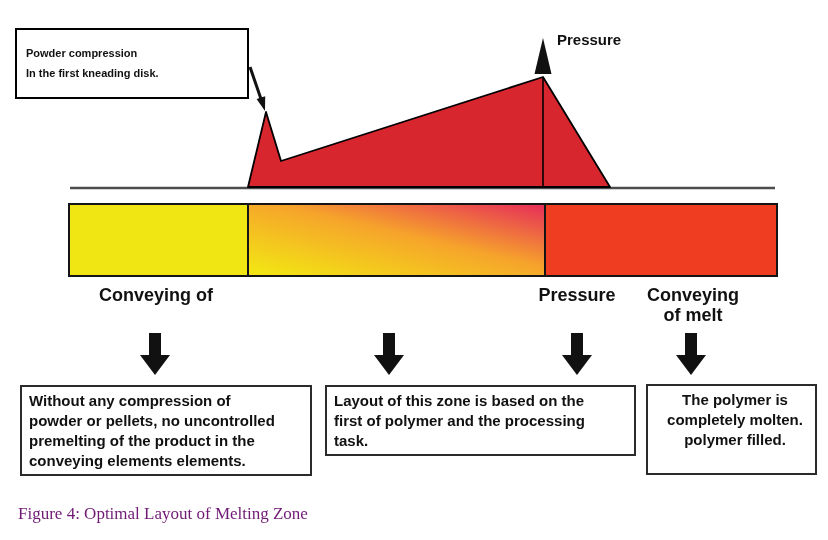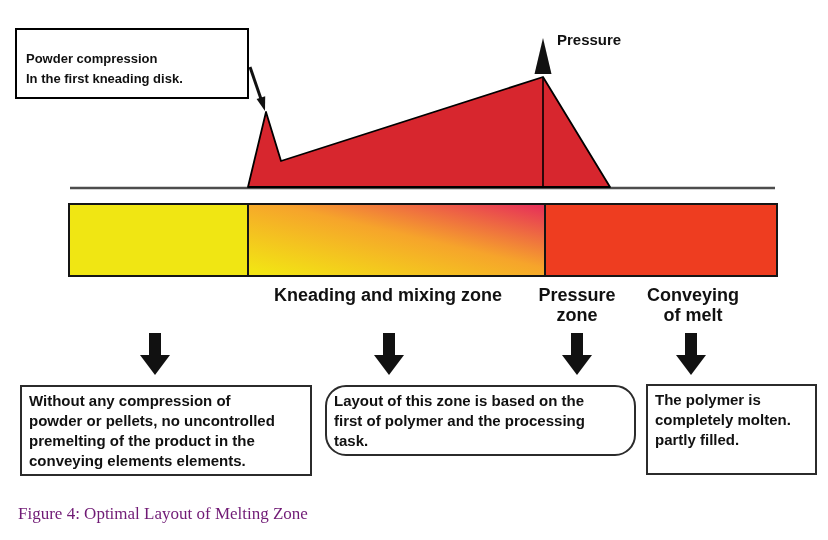--- a/index.html
+++ b/index.html
@@ -6,21 +6,21 @@
   .stage {
     position:relative; width:828px; height:540px; background:#ffffff;
     font-family:"Liberation Sans", sans-serif; overflow:hidden;
   }
   .layer { position:absolute; left:0; top:0; }
 
   
   .callout {
     position:absolute; left:15px; top:28px; width:234px; height:71px;
     box-sizing:border-box; border:2px solid #000; background:#fff;
-    padding:19px 0 0 9px; font-weight:bold; font-size:13px; line-height:20px;
+    padding:13px 0 0 9px; font-weight:bold; font-size:11px; line-height:20px;
     color:#111; white-space:nowrap;
   }
 
   
   .pressure-label {
     position:absolute; left:557px; top:31px; font-weight:bold;
     font-size:15px; color:#111;
   }
 
   
@@ -48,22 +48,22 @@
   .down-arrow { position:absolute; top:333px; width:30px; height:42px; }
   .da-1 { left:140px; } .da-2 { left:374px; } .da-3 { left:562px; } .da-4 { left:676px; }
 
   
   .note {
     position:absolute; box-sizing:border-box; border:2px solid #2b2b2b;
     background:#fff; font-weight:bold; font-size:15px; line-height:20px;
     color:#111; padding:4px 0 0 7px; white-space:nowrap;
   }
   .note-1 { left:20px;  top:385px; width:292px; height:91px; }
-  .note-2 { left:325px; top:385px; width:311px; height:71px;border-radius:21px; }
-  .note-3 { left:646px; top:384px; width:171px; height:91px; }
+  .note-2 { left:325px; top:385px; width:311px; height:71px; }
+  .note-3 { left:646px; top:384px; width:171px; height:91px;text-align:center; }
 
   .caption {
     position:absolute; left:18px; top:504px;
     font-family:"Liberation Serif", serif; font-size:17px; color:#701a75;
   }
 </style>
 </head>
 <body>
 
 <div class="stage">
@@ -89,27 +89,24 @@
 
   <div class="pressure-label">Pressure</div>
 
   <div class="bar">
     <div class="zone zone-1"></div>
     <div class="zone zone-2"></div>
     <div class="zone zone-3"></div>
   </div>
 
   <div class="zone-label zl-1">
-  </div>
-  <div class="zone-label zl-2">
-    <div>Kneading and mixing zone</div>
+    <div>Conveying of</div>
   </div>
   <div class="zone-label zl-3">
     <div>Pressure</div>
-    <div>zone</div>
   </div>
   <div class="zone-label zl-4">
     <div>Conveying</div>
     <div>of melt</div>
   </div>
 
   <svg class="down-arrow da-1" viewBox="0 0 30 42">
     <polygon points="9,0 21,0 21,22 30,22 15,42 0,22 9,22" fill="#111111"></polygon>
   </svg>
   <svg class="down-arrow da-2" viewBox="0 0 30 42">
@@ -129,18 +126,18 @@
     <div>conveying elements elements.</div>
   </div>
   <div class="note note-2">
     <div>Layout of this zone is based on the</div>
     <div>first of polymer and the processing</div>
     <div>task.</div>
   </div>
   <div class="note note-3">
     <div>The polymer is</div>
     <div>completely molten.</div>
-    <div>partly filled.</div>
+    <div>polymer filled.</div>
   </div>
 
   <div class="caption">Figure 4: Optimal Layout of Melting Zone</div>
 
 </div>
 
 </body></html>

